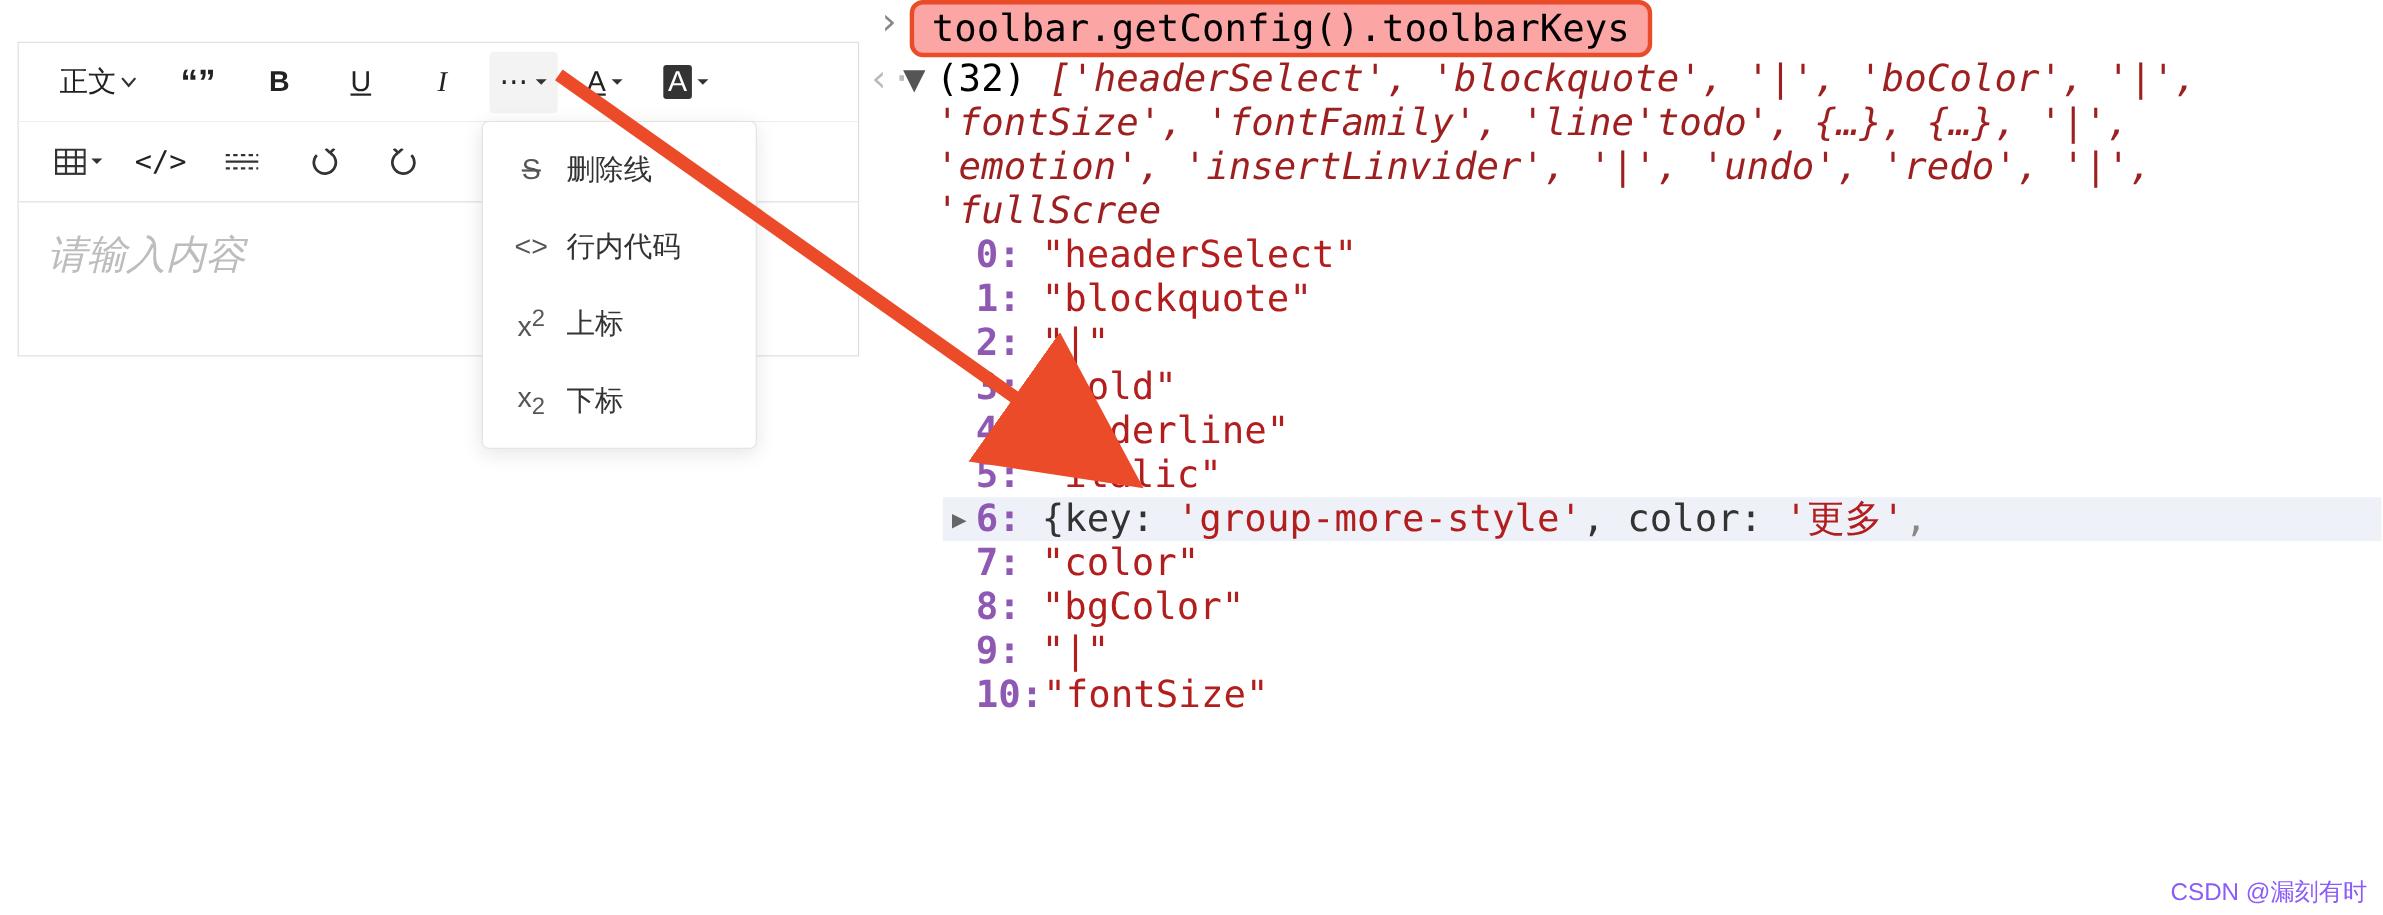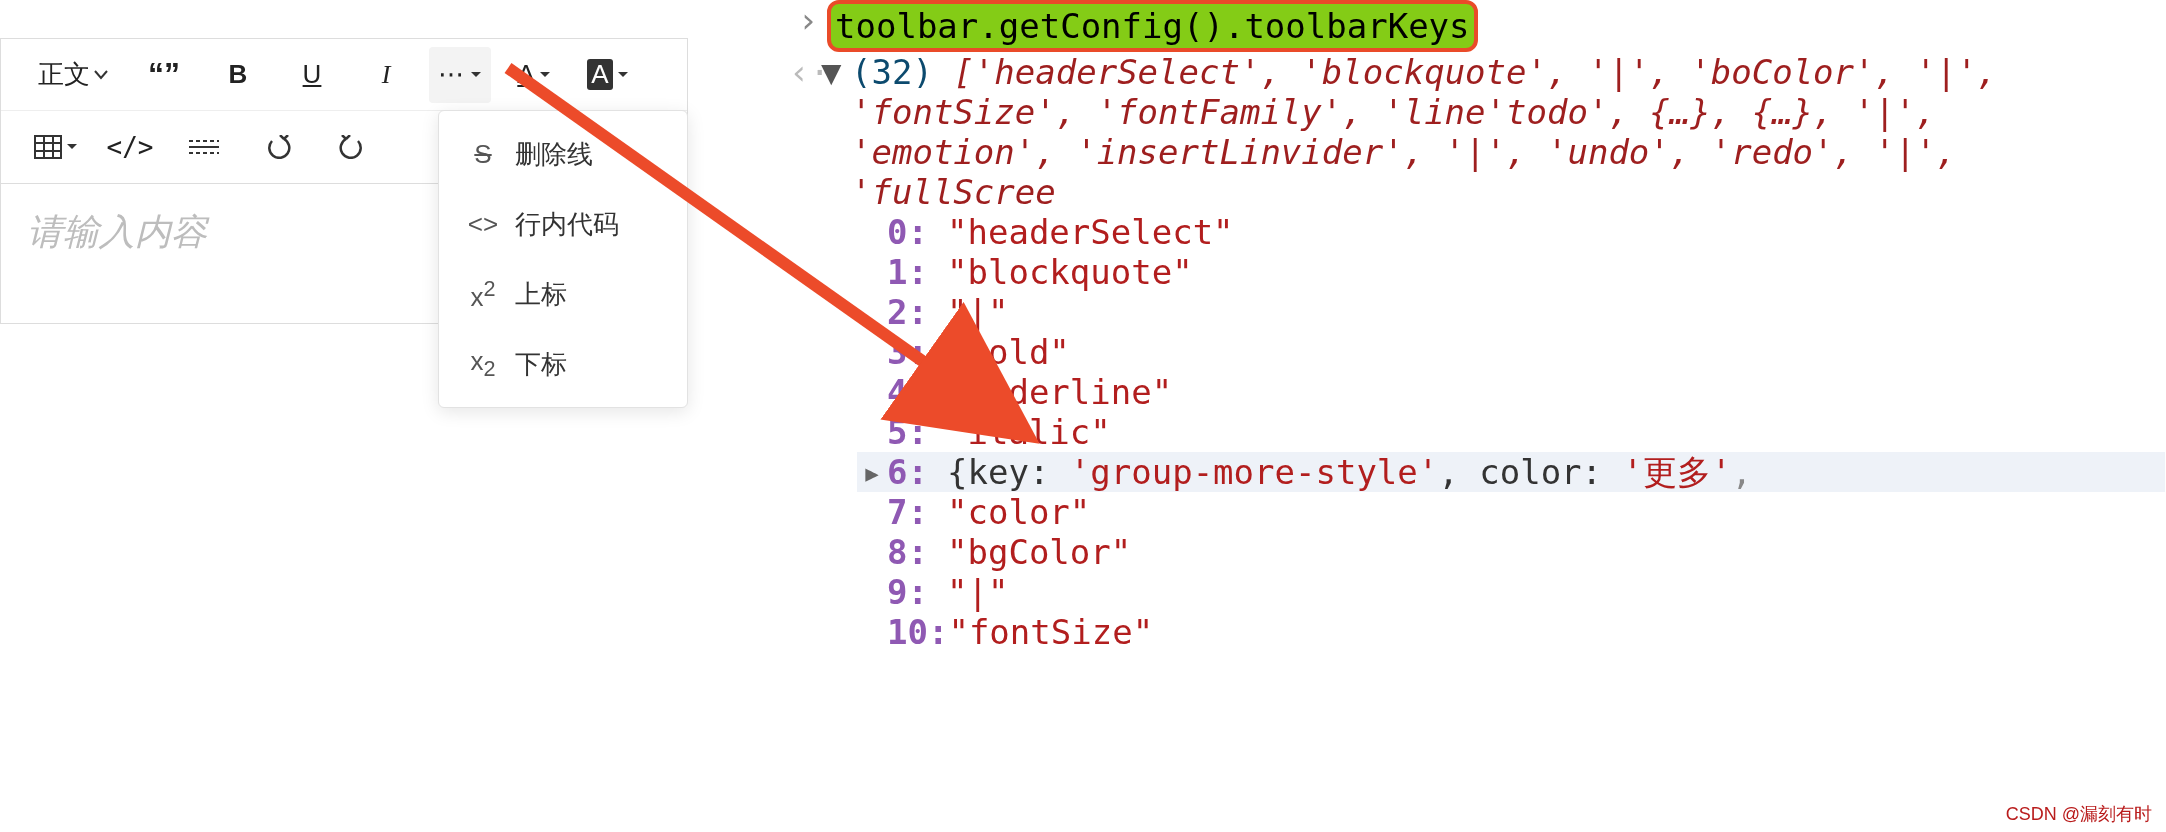--- a/index.html
+++ b/index.html
@@ -1,56 +1,56 @@
 <!DOCTYPE html>
 <html><head>
 <meta charset="utf-8">
 <style>
 * { box-sizing: border-box; margin: 0; padding: 0; }
 body { font-family: -apple-system, BlinkMacSystemFont, "PingFang SC", "Microsoft YaHei", sans-serif; background: #fff; width: 2166px; height: 832px; position: relative; overflow: hidden; }
 
 
-.editor-wrap { position: absolute; left: 0; top: 38px; width: 688px; }
+.editor-wrap { position: absolute; left: 16px; top: 38px; width: 765px; }
 .toolbar { border: 1px solid #ddd; }
 .tb-row { display: flex; align-items: center; height: 72px; padding: 0 18px; }
 .tb-row:first-child { border-bottom: 1px solid #eee; }
 .tb-item { display: flex; align-items: center; justify-content: center; min-width: 62px; height: 56px; margin: 0 6px; color: #222; font-size: 26px; cursor: pointer; border-radius: 4px; position: relative; }
 .tb-item.wide { min-width: 96px; }
 .tb-item.active { background: #f3f3f3; }
 .tb-caret { margin-left: 4px; }
 .editor-body { border: 1px solid #ddd; border-top: none; height: 140px; padding: 24px 26px; }
 .placeholder-text { color: #bdbdbd; font-size: 36px; font-style: italic; }
 
 .dropdown { position: absolute; left: 438px; top: 110px; width: 250px; background: #fff; border: 1px solid #e2e2e2; border-radius: 6px; box-shadow: 0 4px 18px rgba(0,0,0,.1); padding: 8px 0; z-index: 10; }
 .dd-item { height: 70px; display: flex; align-items: center; padding: 0 24px; font-size: 26px; color: #333; cursor: pointer; }
 .dd-icon { width: 40px; text-align: center; margin-right: 12px; color: #555; }
 .dd-icon .strike { text-decoration: line-through; }
 
 
 .console { position: absolute; left: 785px; top: 0; width: 1380px; font-family: "SF Mono","Menlo","Consolas",monospace; font-size: 34px; line-height: 40px; }
 .con-row { display: flex; align-items: flex-start; padding: 0 4px; }
 .gutter { width: 38px; text-align: center; color: #888; flex-shrink: 0; }
 .caret-dark { color: #555; }
-.highlight-box { border: 4px solid #ea4b29; border-radius: 12px; padding: 2px 4px; display: inline-block; background: #84cc16; }
+.highlight-box { border: 4px solid #ea4b29; border-radius: 12px; padding: 2px 16px; display: inline-block; background: #fca5a5; }
 .summary-block { align-items: flex-start; }
 .summary-text { color: #9e1f1f; font-style: italic; padding-left: 10px; }
-.summary-text .grey { color: #0c4a6e; font-style: normal; }
+.summary-text .grey { color: #000000; font-style: normal; }
 .entries { padding-left: 72px; }
 .entry { display: flex; padding: 0 8px 0 0; height: 40px; align-items: center; }
 .entry.selected { background: #eef2f8; }
 .entry-tri { width: 30px; text-align: center; color: #666; flex-shrink: 0; }
 .entry-key { color: #8f59b3; font-weight: 700; min-width: 60px; }
 .entry-val { color: #b21e1e; }
 .entry-grey { color: #888; margin-top: 42px; }
 .entry-sel-key { color: #333; }
 
 
 .arrow-svg { position: absolute; left: 500px; top: 60px; width: 560px; height: 400px; z-index: 50; pointer-events: none; }
 
-.watermark { position: absolute; right: 14px; bottom: 6px; color: #b91c1c; font-size: 18px; }
+.watermark { position: absolute; right: 14px; bottom: 6px; color: #8b5cf6; font-size: 22px; }
 </style>
 </head>
 <body>
 
 <div class="editor-wrap">
   <div class="toolbar">
     <div class="tb-row">
       <div class="tb-item wide">
         <span>正文</span>
         <svg class="tb-caret" width="14" height="10">

